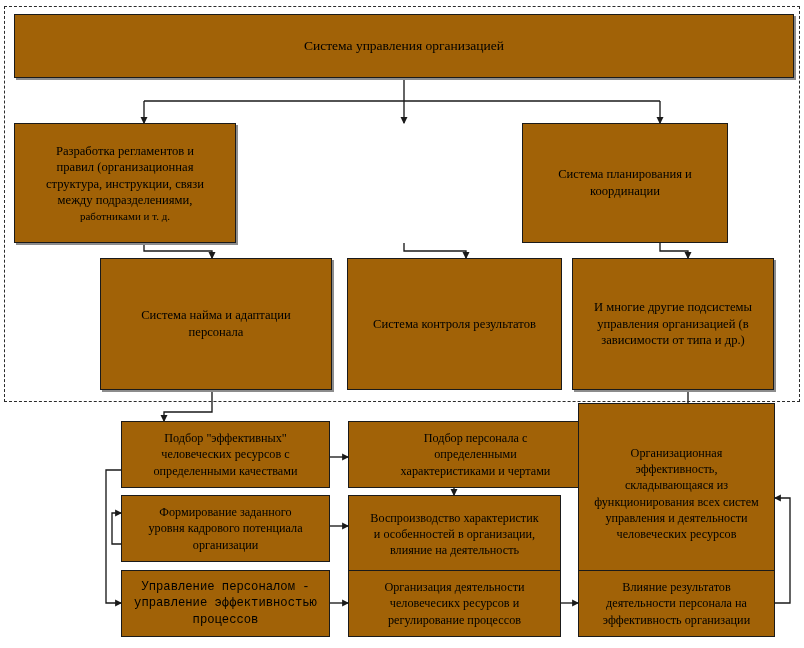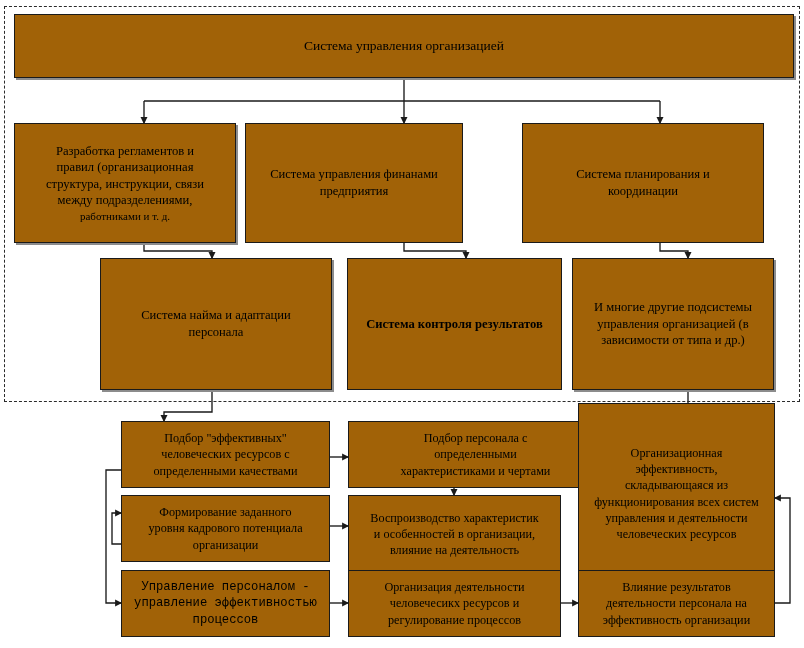--- a/index.html
+++ b/index.html
@@ -119,36 +119,32 @@
   <div class="box shadowed fs-mid" style="left:14px; top:123px; width:222px; height:120px; align-items:center;">
     <span class="box-text">
       <span>Разработка регламентов и
 правил (организационная
 структура, инструкции, связи
 между подразделениями,</span>
       <span class="sub-line">работниками  и т. д.</span>
     </span>
   </div>
 
-  <div class="box fs-mid" style="left:245px; top:123px; width:218px; height:120px;">
-    <span class="box-text">Система управления финанами
-предприятия</span>
-  </div>
-
-  <div class="box fs-mid" style="left:522px; top:123px; width:242px; height:120px;">
+
+  <div class="box fs-mid" style="left:522px; top:123px; width:206px; height:120px;">
     <span class="box-text">Система планирования и
 координации</span>
   </div>
 
   <div class="box shadowed fs-mid" style="left:100px; top:258px; width:232px; height:132px;align-items:center;">
     <span class="box-text">Система найма и адаптации
 персонала</span>
   </div>
 
-  <div class="box fs-mid" style="left:347px; top:258px; width:215px; height:132px;font-weight:bold;">
+  <div class="box fs-mid" style="left:347px; top:258px; width:215px; height:132px;">
     <span class="box-text">Система контроля результатов</span>
   </div>
 
   <div class="box shadowed fs-mid" style="left:572px; top:258px; width:202px; height:132px;">
     <span class="box-text">И многие другие подсистемы
 управления организацией (в
 зависимости от типа и др.)</span>
   </div>
 
   <div class="box fs-small" style="left:121px; top:421px; width:209px; height:67px;">

